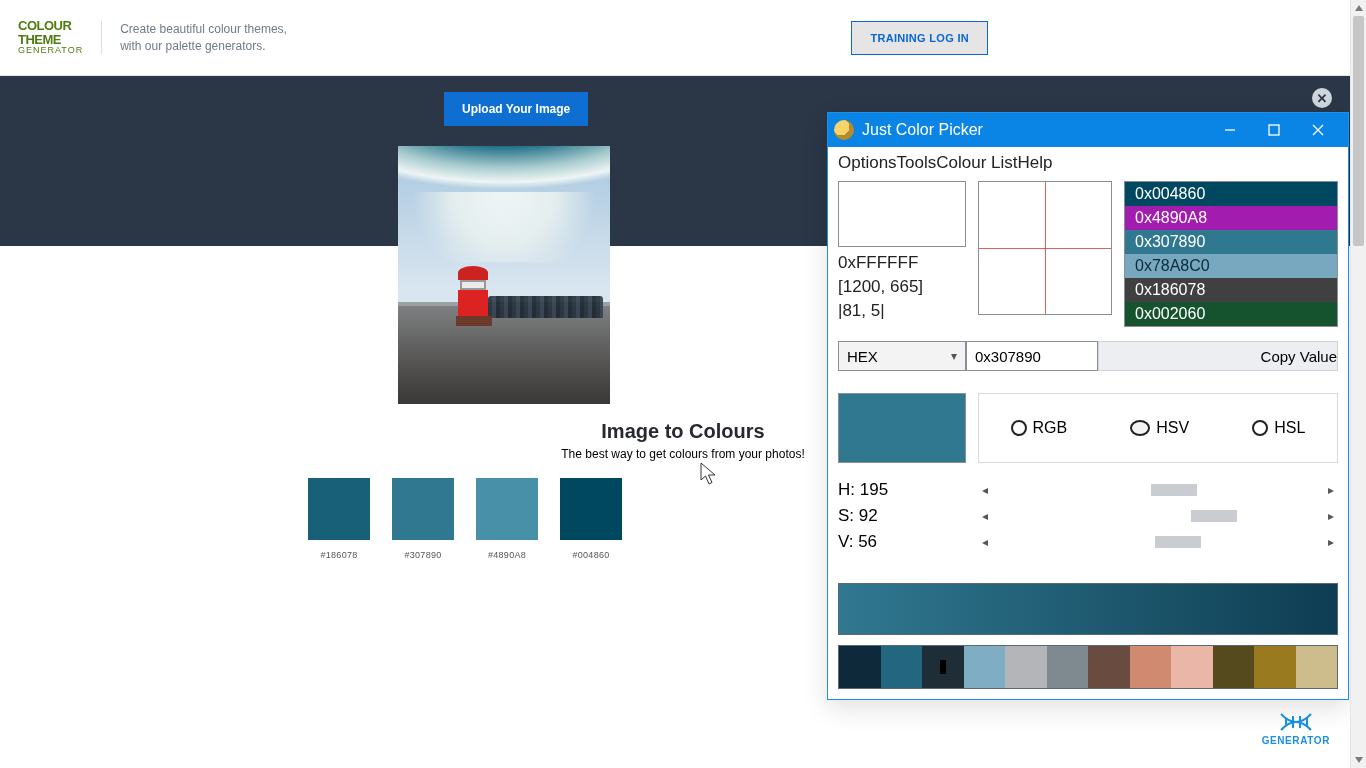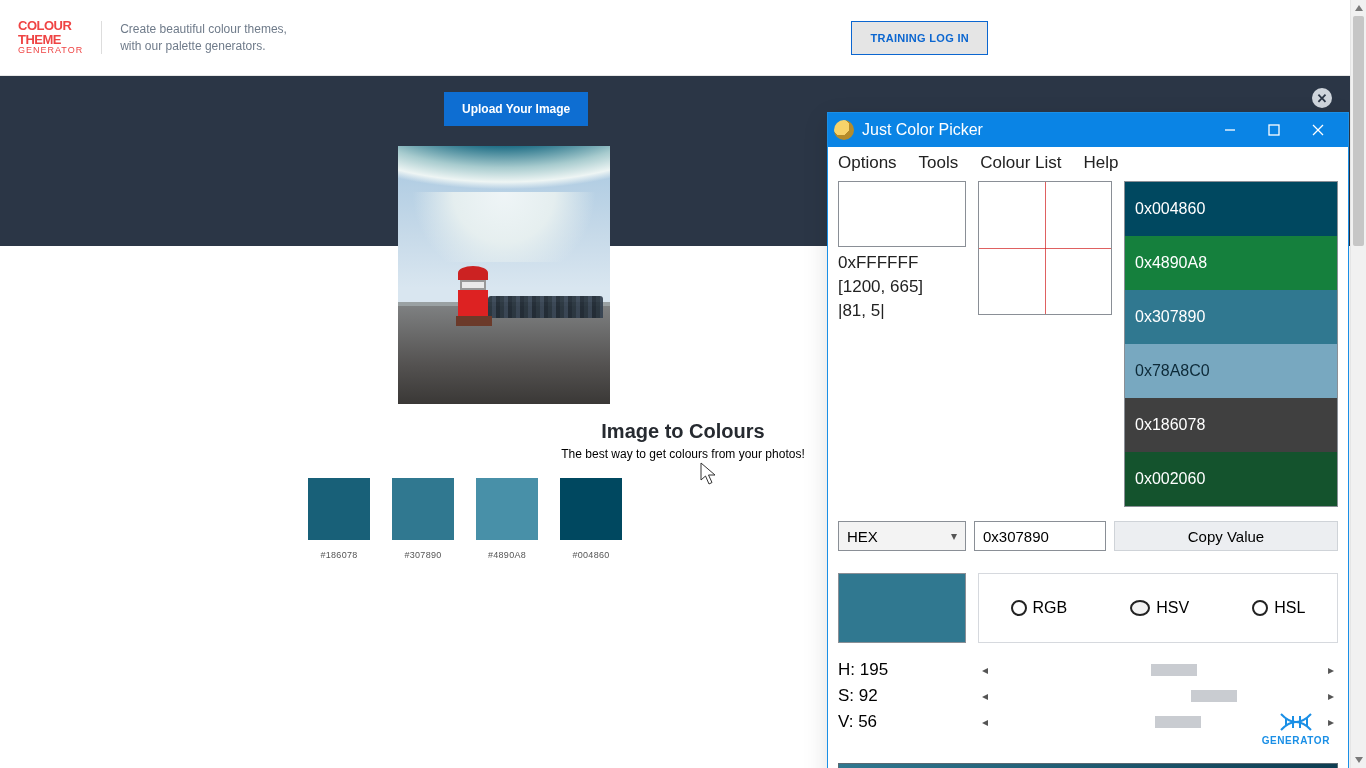--- a/index.html
+++ b/index.html
@@ -16,21 +16,21 @@
     height: 76px;
     border-bottom: 1px solid #e8e8e8;
     display: flex;
     align-items: center;
     padding: 0 18px;
   }
   .logo {
     font-weight: 900;
     font-size: 13px;
     line-height: 1.05;
-    color: #ef4444;
+    color: #4d7c0f;
     letter-spacing: -0.5px;
   }
   .logo .line3 { font-weight: 400; font-size: 9px; letter-spacing: 1px; }
   .tagline {
     margin-left: 18px;
     padding-left: 18px;
     border-left: 1px solid #ddd;
     font-size: 12px;
     color: #6f7b8a;
     line-height: 1.4;
@@ -160,21 +160,21 @@
   .jcp-title .app-icon {
     width: 20px; height:20px; margin-right:8px;
     background: radial-gradient(circle at 35% 35%, #f7d36a 0 45%, #b58c2a 46% 100%);
     border-radius:50%;
   }
   .jcp-title .tname { font-size: 16px; }
   .winbtns { margin-left:auto; display:flex; }
   .winbtn { width:44px; height:34px; display:flex; align-items:center; justify-content:center; cursor:pointer; }
   .winbtn svg { stroke:#fff; stroke-width:1.3; fill:none; }
   .jcp-menu {
-    display:flex; gap:22px;
+    display:flex; 
     padding: 6px 10px 8px 10px;
     font-size: 17px;
     color:#222;
   }
   .jcp-menu span { cursor:pointer; }
   .jcp-body { padding: 0 10px 10px 10px; }
   .row1 { display:flex; gap:12px; align-items:flex-start; }
   .samplebox { width:128px; height:66px; border:1px solid #8a8f96; background:#fff; }
   .maggrid {
     width:134px; height:134px; border:1px solid #8a8f96; background:#fff;
@@ -184,35 +184,35 @@
     content:""; position:absolute; background: rgba(210,30,30,.7);
   }
   .maggrid::before { left:50%; top:0; bottom:0; width:1px; }
   .maggrid::after  { top:50%; left:0; right:0; height:1px; }
   .info-under { font-size:17px; color:#222; margin-top:4px; line-height:1.4; }
   .histlist {
     flex:1; border:1px solid #8a8f96;
     display:flex; flex-direction:column;
     font-size:16px; color:#fff;
   }
-  .histlist .hi { padding:18px 10px; cursor:pointer; }
-  .row2 { display:flex; gap:8px; margin-top:14px; align-items:center; }
+  .histlist .hi { padding:3px 10px; cursor:pointer; }
+  .row2 { display:flex; gap:0; margin-top:14px; align-items:center; }
   .sel {
     height:30px; width:128px; border:1px solid #8a8f96;
     display:flex; align-items:center; padding:0 8px; font-size:15px;
     justify-content:space-between; background:#f3f3f3; cursor:pointer;
   }
   .sel .chev { font-size:12px; color:#555; }
   .valinput {
     height:30px; width:132px; border:1px solid #8a8f96;
     padding:0 8px; font-size:15px;
   }
   .copybtn {
     flex:1; height:30px; background:#eceef1; border:1px solid #cfd3d8;
-    font-size:15px; cursor:pointer;
+    font-size:15px; cursor:pointer;text-align:right;
   }
   .row3 { display:flex; gap:12px; margin-top:22px; align-items:stretch; }
   .bigswatch { width:128px; height:70px; border:1px solid #8a8f96; }
   .modes {
     flex:1; border:1px solid #d6d9de; display:flex; align-items:center; justify-content:space-around;
     font-size:16px;
   }
   .modes label { display:flex; align-items:center; gap:6px; cursor:pointer; }
   .radio {
     width:16px; height:16px; border:2px solid #222; border-radius:50%;
@@ -351,21 +351,21 @@
         <div class="samplebox"></div>
         <div class="info-under">
           <div>0xFFFFFF</div>
           <div>[1200, 665]</div>
           <div>|81, 5|</div>
         </div>
       </div>
       <div class="maggrid"></div>
       <div class="histlist">
         <div class="hi" style="background:#004860">0x004860</div>
-        <div class="hi" style="background:#15803d">0x4890A8</div>
+        <div class="hi" style="background:#a21caf">0x4890A8</div>
         <div class="hi" style="background:#307890">0x307890</div>
         <div class="hi" style="background:#78A8C0;color:#0d2a38">0x78A8C0</div>
         <div class="hi" style="background:#404040">0x186078</div>
         <div class="hi" style="background:#14532d">0x002060</div>
       </div>
     </div>
 
     <div class="row2">
       <div class="sel">
         <span>HEX</span>

